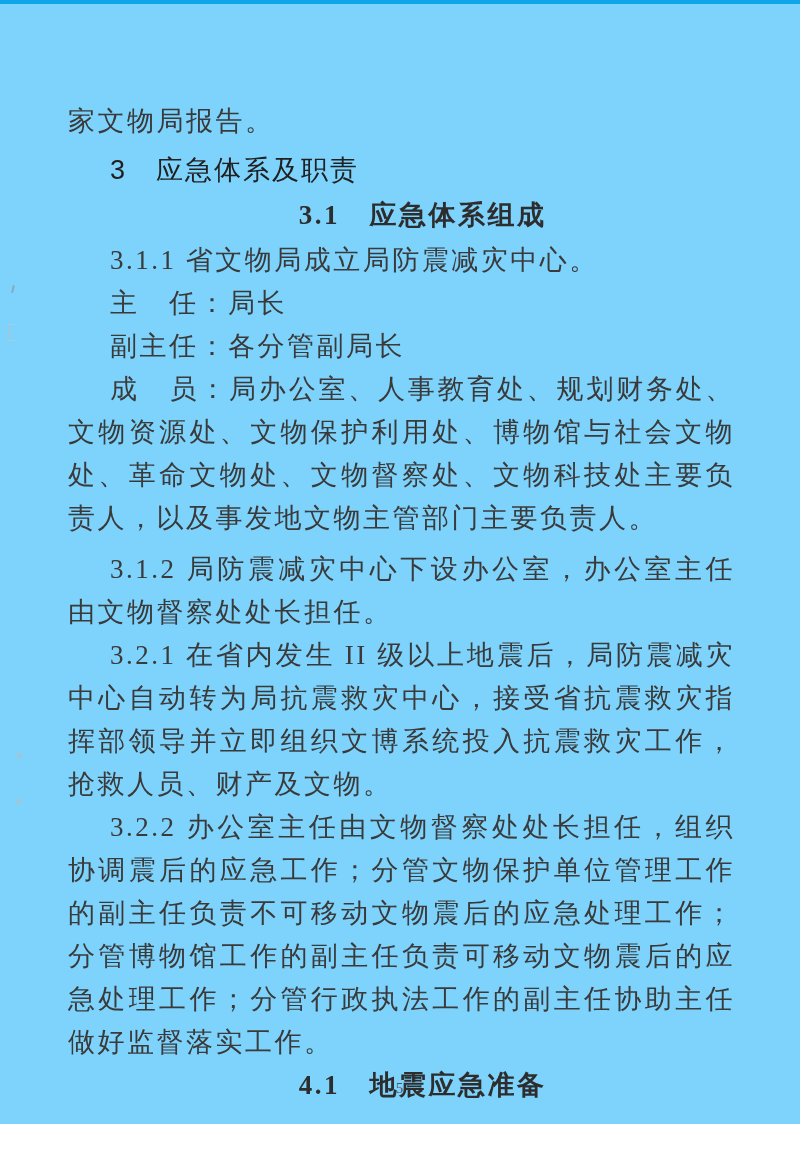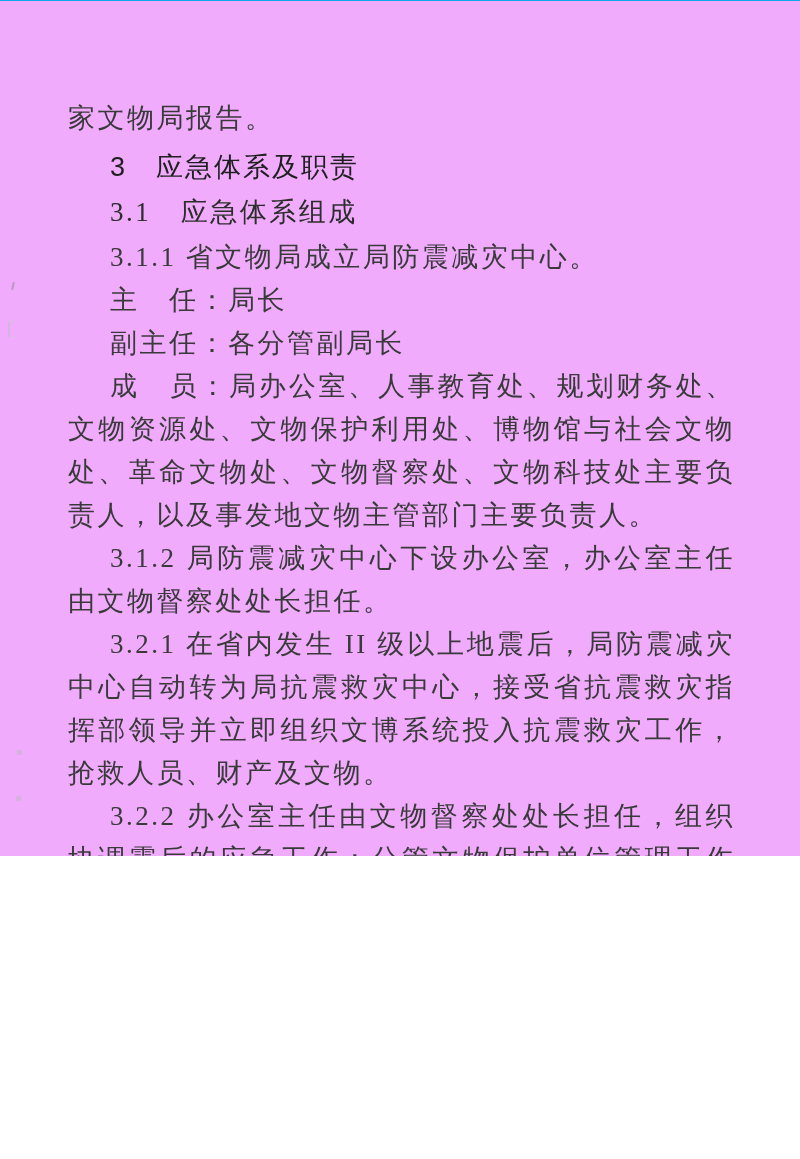--- a/index.html
+++ b/index.html
@@ -3,23 +3,23 @@
 <meta charset="utf-8">
 <style>
   html, body {
     margin: 0;
     padding: 0;
     background: #ffffff;
   }
   .page {
     position: relative;
     width: 800px;
-    height: 856px;
-    background: #f0abfc;
-    border-top: 1px solid #0ea5e9;
+    height: 1124px;
+    background: #7dd3fc;
+    border-top: 4px solid #0ea5e9;
     box-sizing: border-box;
     overflow: hidden;
     font-family: "Liberation Serif", "DejaVu Serif", serif;
   }
   .content {
     position: absolute;
     left: 68px;
     top: 96px;
     width: 667px;
   }
@@ -33,26 +33,26 @@
   }
   .indent { text-indent: 42px; }
   .h1 {
     font-family: "Liberation Sans", "DejaVu Sans", sans-serif;
     font-weight: 400;
     color: #202020;
     letter-spacing: 2px;
     text-align: left;
   }
   .h2 {
-    font-weight: 400;
+    font-weight: 700;
     color: #2d2d2d;
-    text-align: left;
+    text-align: center;
   }
   .mt6 { margin-top: 6px; }
-  .mt3 { margin-top: 0; }
+  .mt3 { margin-top: 8px; }
   .mt2 { margin-top: 2px; }
   .page-footer {
     position: absolute;
     top: 1074px;
     left: 0;
     width: 800px;
     text-align: center;
     font-size: 15px;
     line-height: 20px;
     color: #555555;

